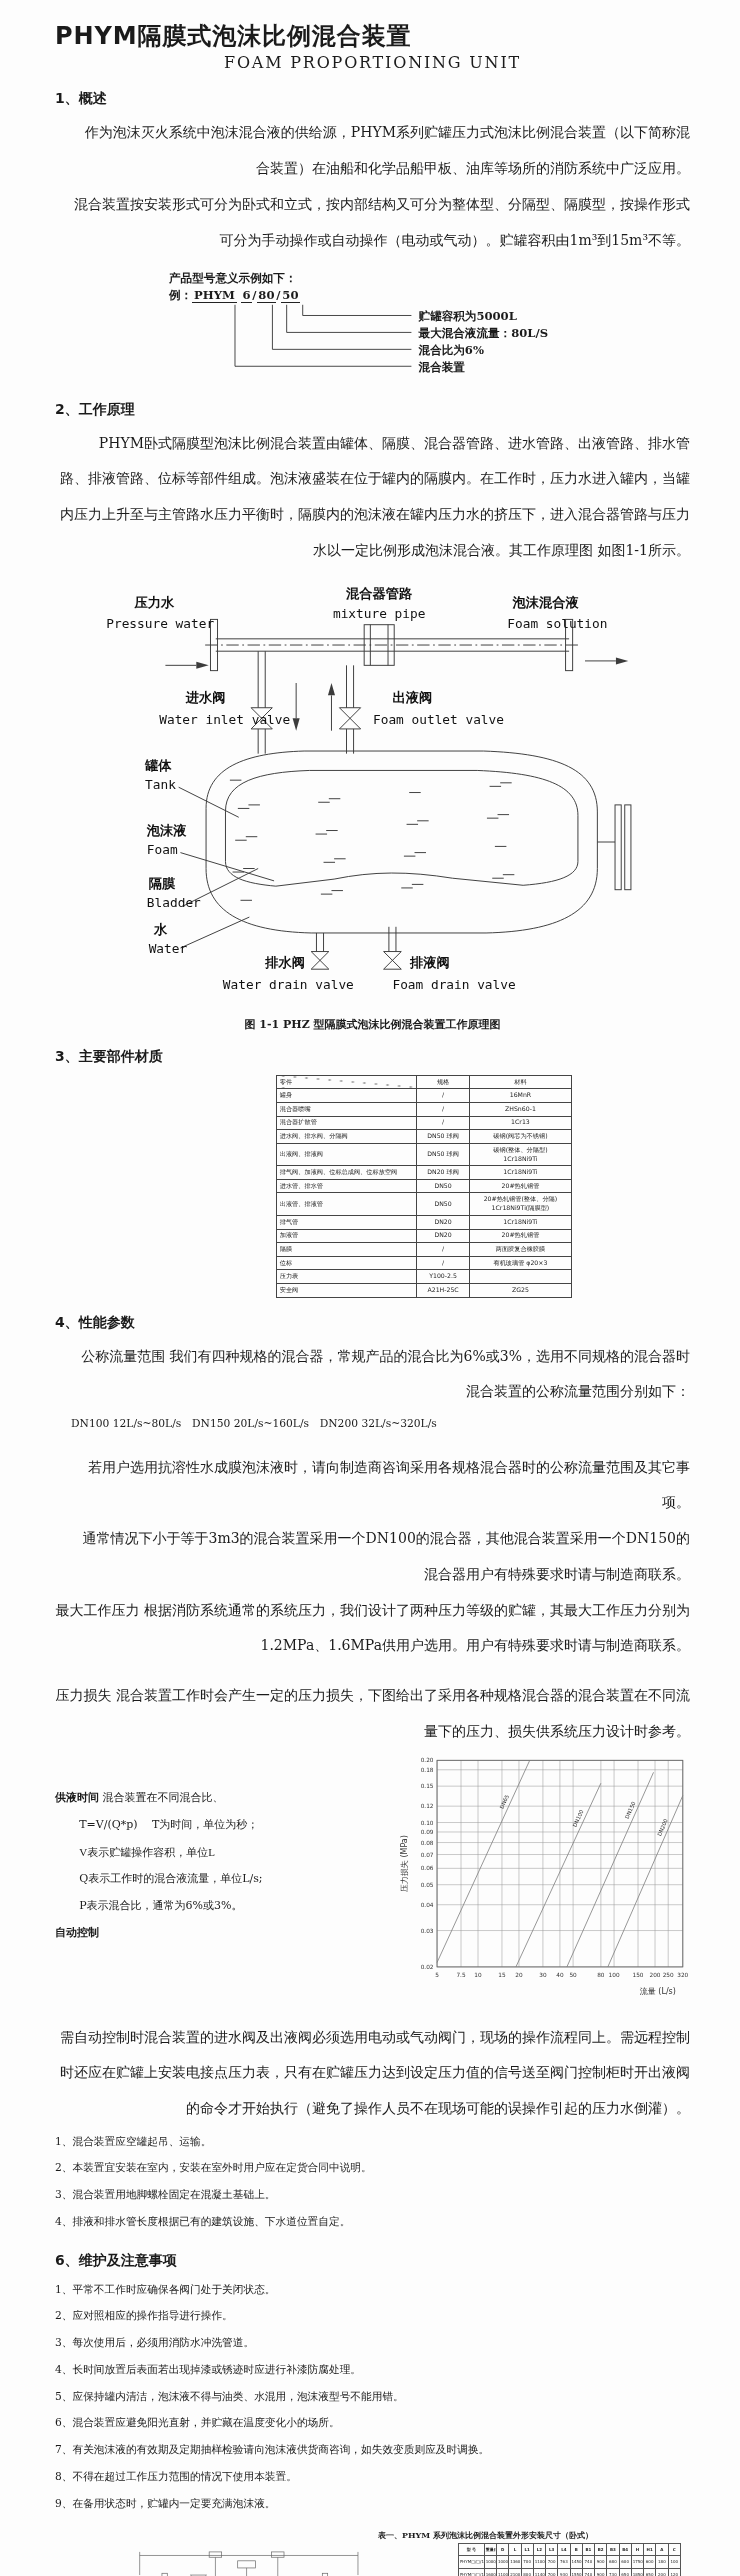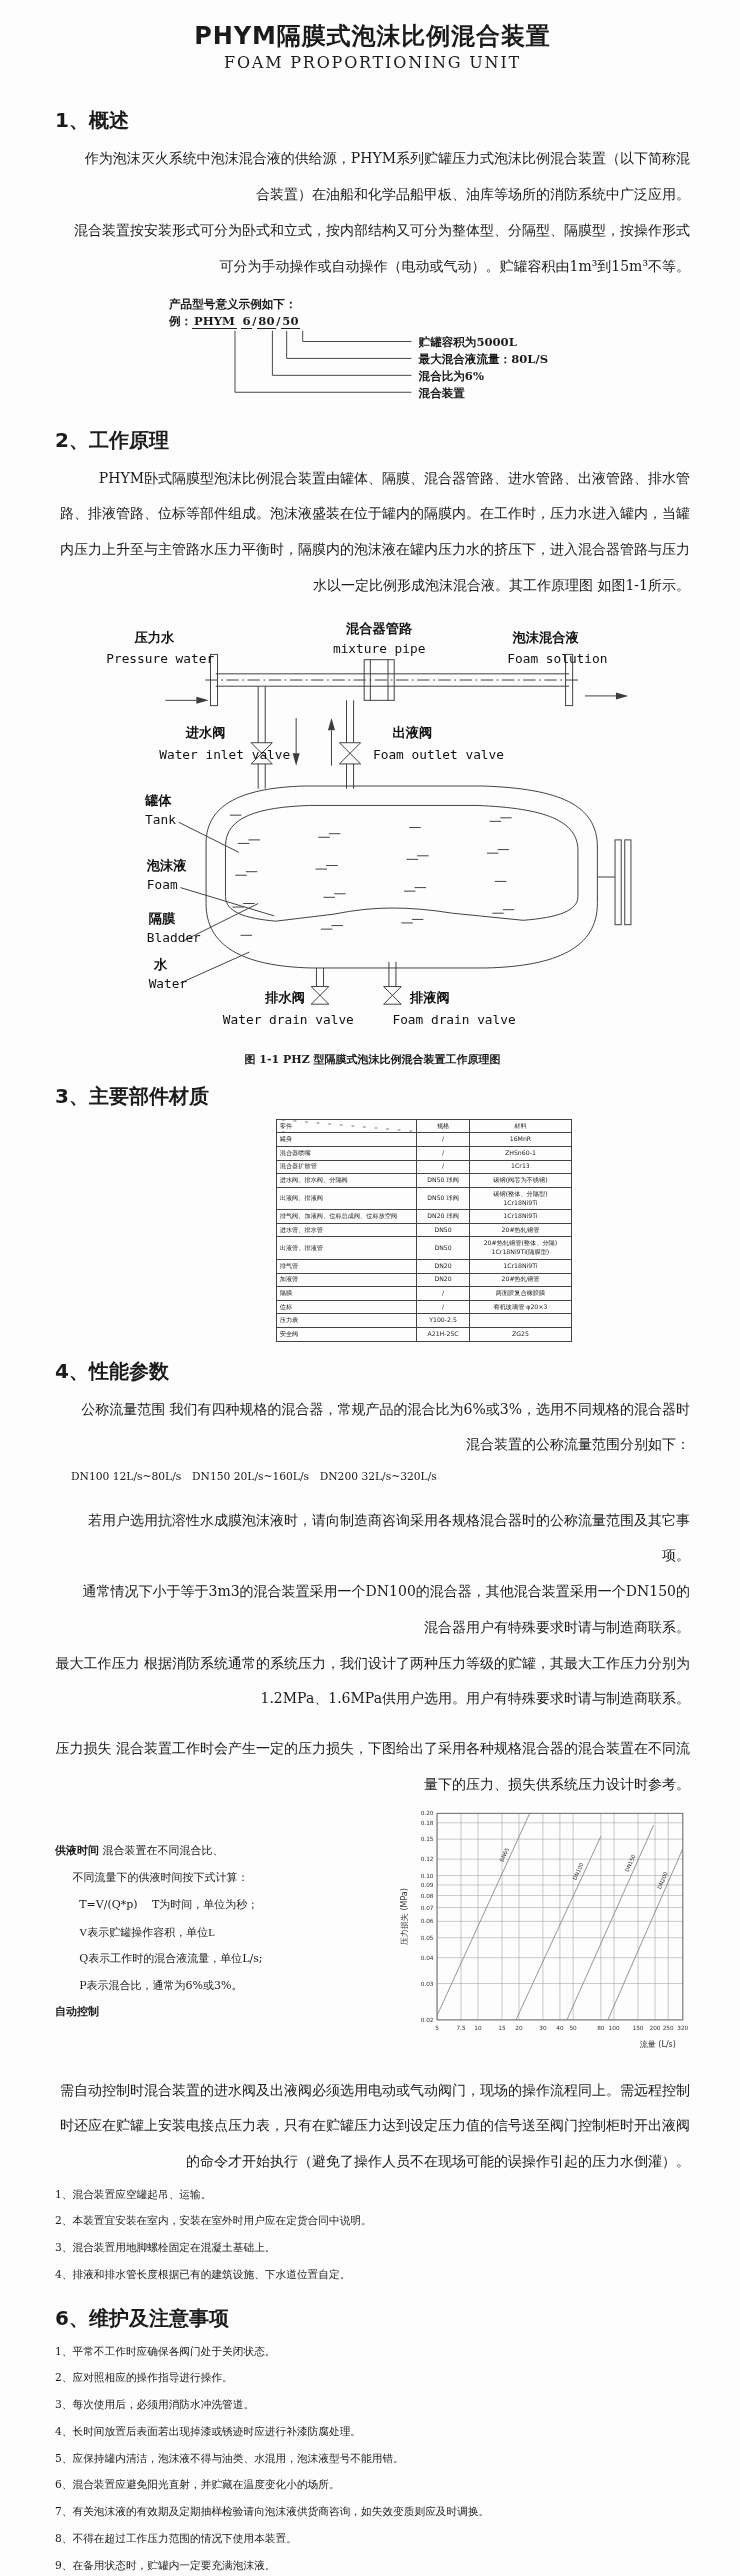--- a/index.html
+++ b/index.html
@@ -1,23 +1,23 @@
 <!DOCTYPE html>
 <html style="font-size:14.3px"><head>
 <meta charset="utf-8">
 <style>
   html,body{margin:0;padding:0;}
   body{
     width:740px;height:2576px;overflow:hidden;background:#fdfdfd;color:#1b1b1b;
     font-family:"DejaVu Serif","Liberation Serif",serif;
   }
   .page{padding:14.3px 50px 0 55px;position:relative;}
-  .title{font-family:"DejaVu Sans","Liberation Sans",sans-serif;font-weight:bold;font-size:24px;text-align:center;letter-spacing:0.9px;margin:5.3px 0 1.8px 0;}
-  .subtitle{font-family:"DejaVu Serif","Liberation Serif",serif;font-size:16px;text-align:center;letter-spacing:1.8px;margin-bottom:35px;}
-  .sec-head{font-family:"DejaVu Sans","Liberation Sans",sans-serif;font-weight:bold;font-size:20px;margin:16px 0 7.1px 0;}
+  .title{font-family:"DejaVu Sans","Liberation Sans",sans-serif;font-weight:bold;font-size:24px;letter-spacing:0.9px;margin:5.3px 0 1.8px 0;}
+  .subtitle{font-family:"DejaVu Serif","Liberation Serif",serif;font-size:16px;text-align:center;letter-spacing:1.8px;margin-bottom:18px;}
+  .sec-head{font-family:"DejaVu Sans","Liberation Sans",sans-serif;font-weight:bold;font-size:14px;margin:16px 0 7.1px 0;}
   .para{font-size:14px;line-height:2.55;text-indent:2em;margin:0;text-align:right;}
   .para.noindent{text-indent:0;}
   .flowline{font-size:10.7px;line-height:2.55;margin:0 0 9px 0;text-indent:2em;}
   
   .model-block{margin:12.5px 0 9px 114px;position:relative;font-size:11.6px;}
   .model-intro{font-weight:bold;margin:0 0 1.8px 0;}
   .model-example{margin:0;font-weight:bold;}
   .model-example .u{border-bottom:1.1px solid #222;padding:0 1.8px;}
   .model-connect{display:block;margin-left:25px;}
   .model-connect text{font-size:13px;font-weight:bold;fill:#1b1b1b;font-family:"DejaVu Serif","Liberation Serif",serif;}
@@ -291,21 +291,20 @@
   <p class="para" style="text-indent:1em;">公称流量范围  我们有四种规格的混合器，常规产品的混合比为6%或3%，选用不同规格的混合器时混合装置的公称流量范围分别如下：</p>
   <p class="flowline" style="text-indent:1.5em;">DN100  12L/s~80L/s　DN150  20L/s~160L/s　DN200  32L/s~320L/s</p>
   <p class="para" style="text-indent:1em;margin-top:12.5px;">若用户选用抗溶性水成膜泡沫液时，请向制造商咨询采用各规格混合器时的公称流量范围及其它事项。</p>
   <p class="para" style="text-indent:1em;">通常情况下小于等于3m3的混合装置采用一个DN100的混合器，其他混合装置采用一个DN150的混合器用户有特殊要求时请与制造商联系。</p>
   <p class="para noindent">最大工作压力 根据消防系统通常的系统压力，我们设计了两种压力等级的贮罐，其最大工作压力分别为1.2MPa、1.6MPa供用户选用。用户有特殊要求时请与制造商联系。</p>
   <p class="para noindent" style="margin-top:14.3px;">压力损失  混合装置工作时会产生一定的压力损失，下图给出了采用各种规格混合器的混合装置在不同流量下的压力、损失供系统压力设计时参考。</p>
 
   <div class="twocol">
     <div class="supply">
       <p style="margin-top:30px;"><span class="lbl">供液时间</span><span>  混合装置在不同混合比、</span></p>
-      <p style="padding-left:1.6em;">不同流量下的供液时间按下式计算：</p>
       <p style="padding-left:2.2em;">T=V/(Q*p)　  T为时间，单位为秒；</p>
       <p style="padding-left:2.2em;font-family:Liberation Serif, serif;">V表示贮罐操作容积，单位L</p>
       <p style="padding-left:2.2em;">Q表示工作时的混合液流量，单位L/s;</p>
       <p style="padding-left:2.2em;">P表示混合比，通常为6%或3%。</p>
       <p class="auto-label">自动控制</p>
     </div>
     <div class="chart-box">
       <svg id="perf-svg" width="294" height="260" viewBox="0 0 330 292">
           <line x1="46" y1="6" x2="46" y2="238" stroke="#9a9a9a" stroke-width="0.6"></line>
           <text x="46" y="249" text-anchor="middle" font-size="6.5">5</text>

